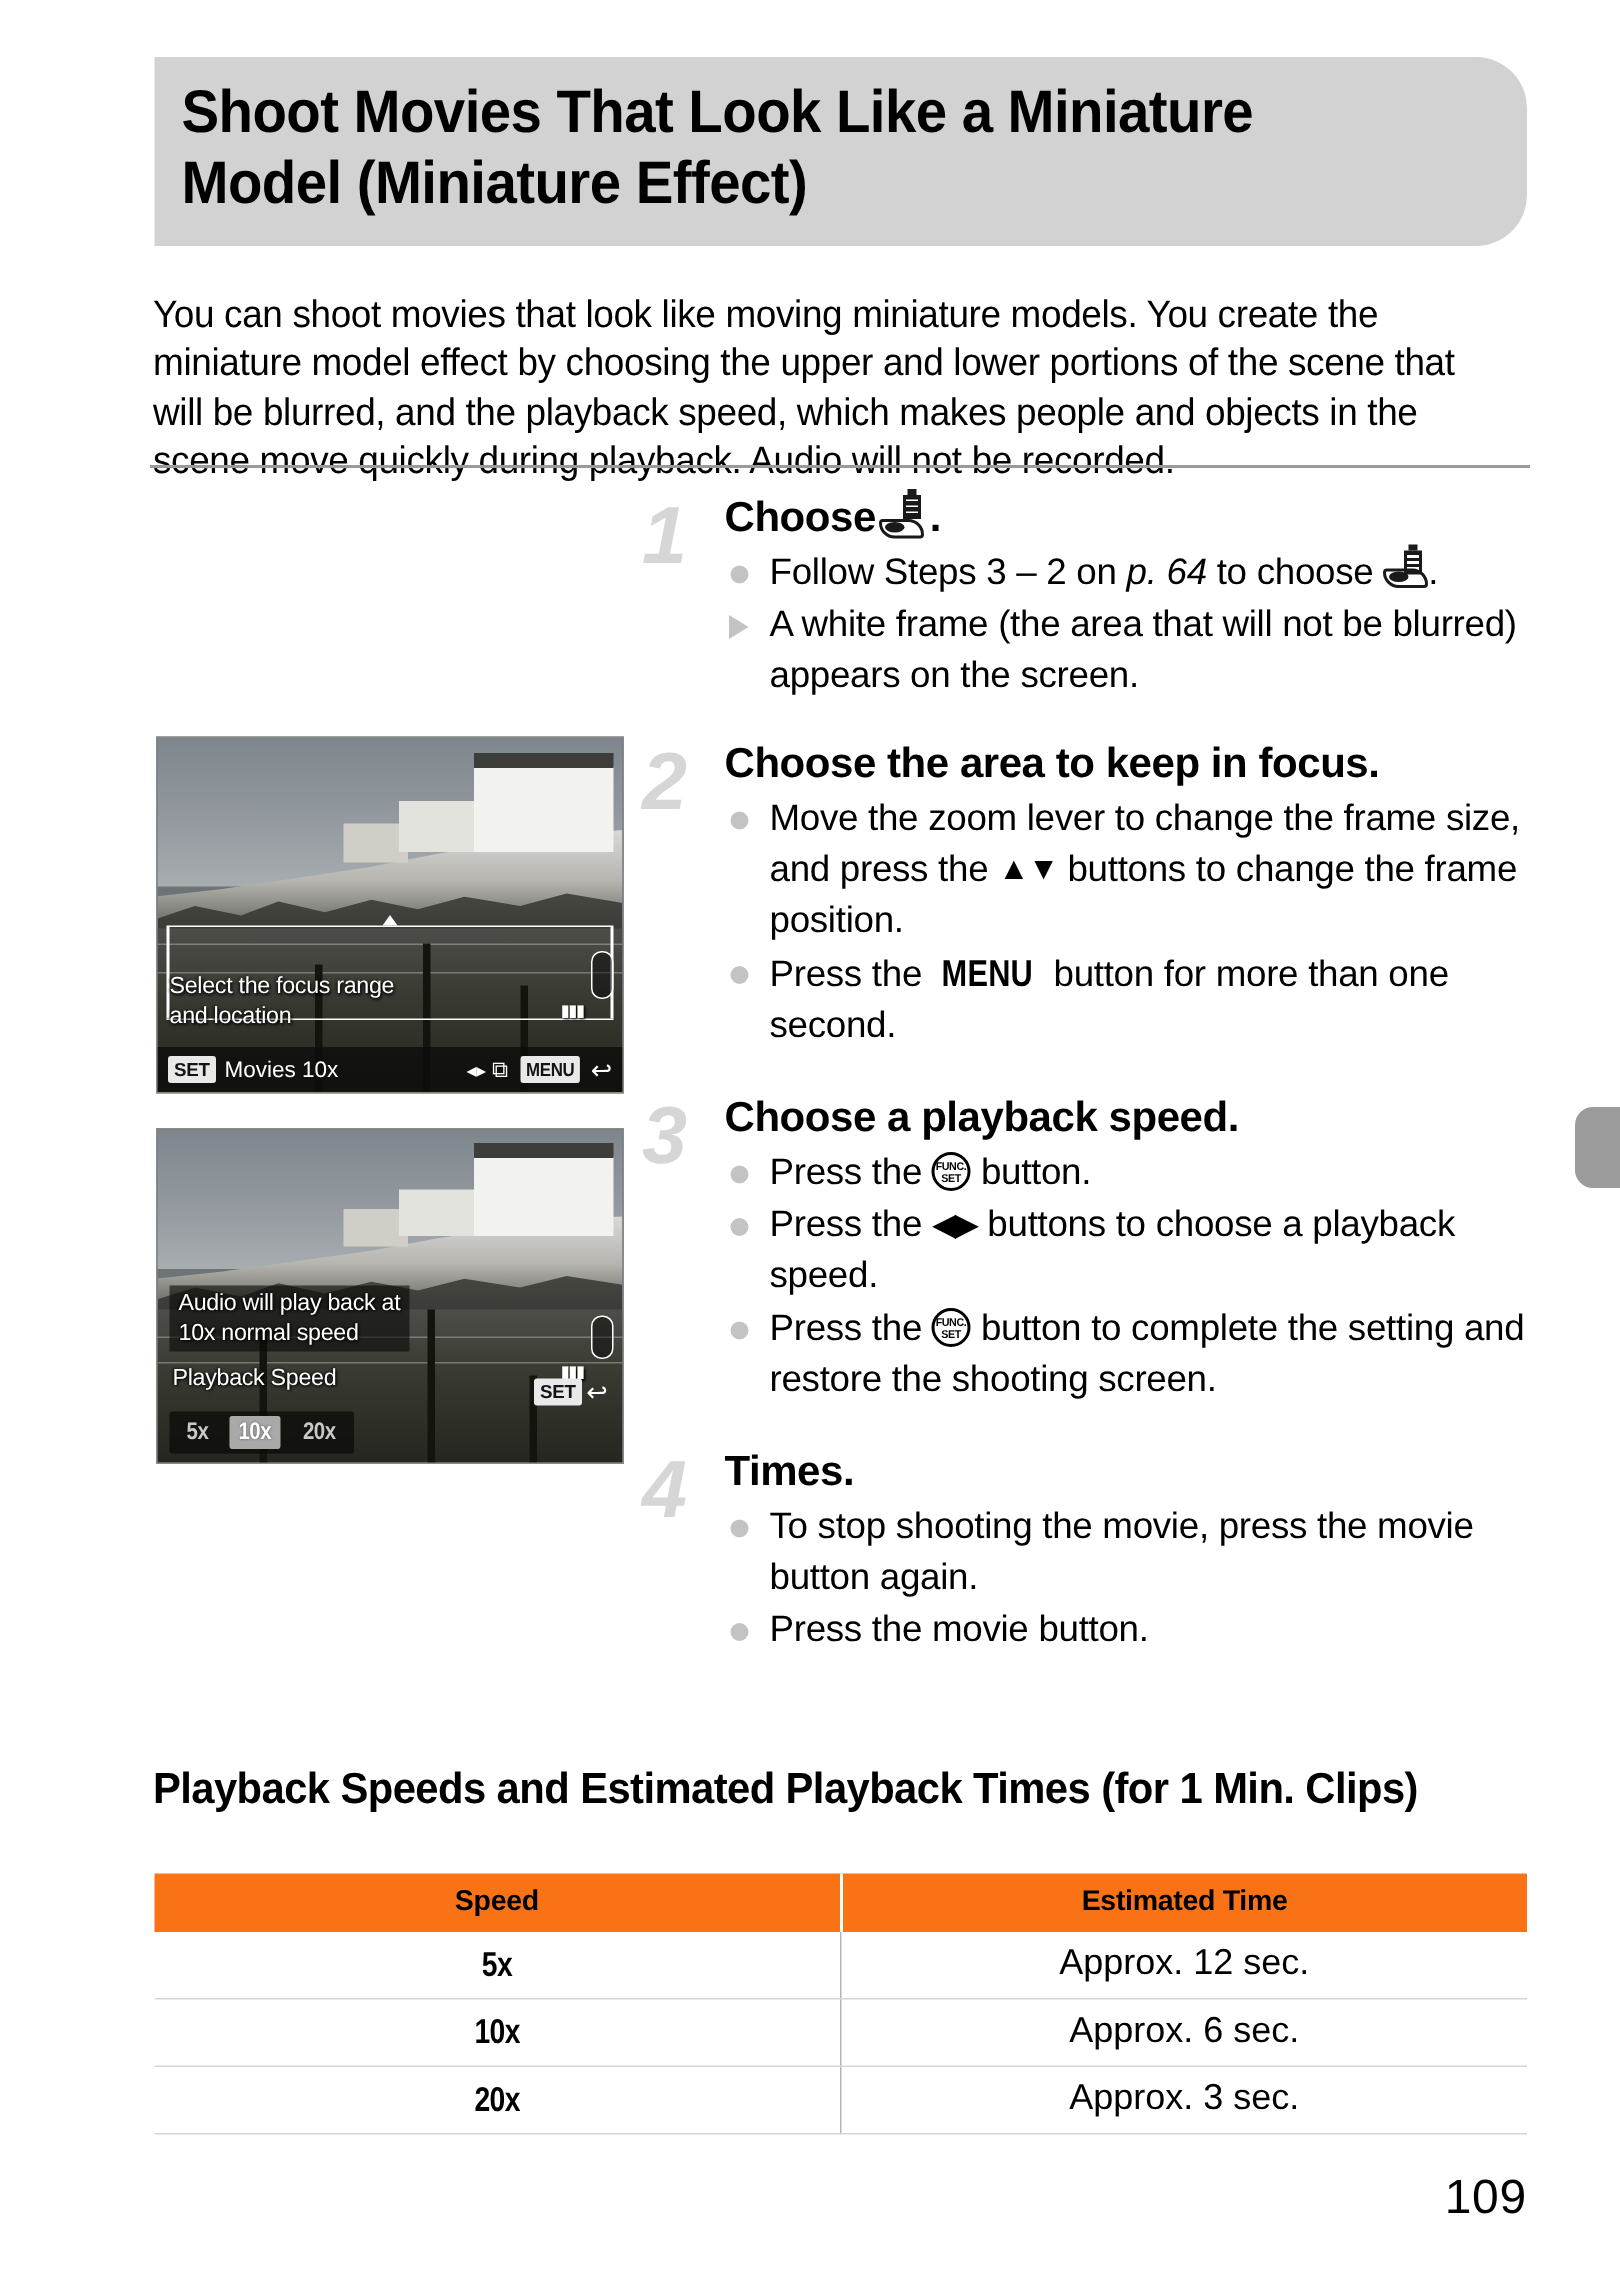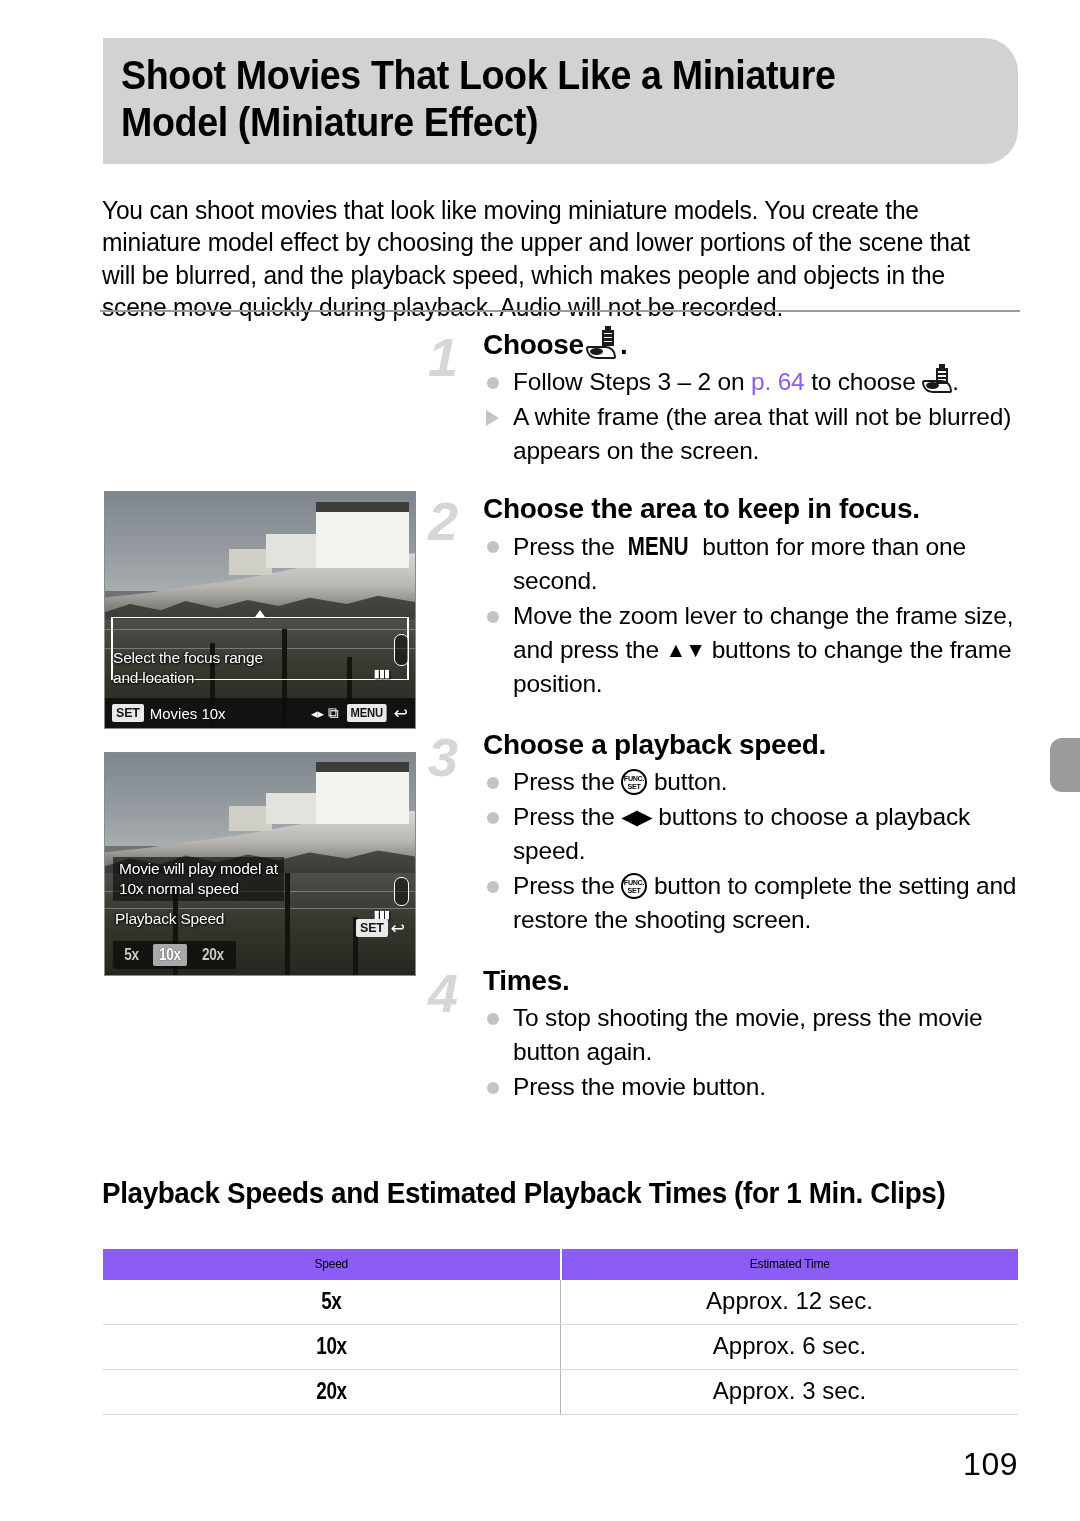--- a/index.html
+++ b/index.html
@@ -133,21 +133,22 @@
     position: absolute;
     left: 3px;
     top: 10px;
     width: 0;
     height: 0;
     border-left: 13px solid #c3c3c3;
     border-top: 8px solid transparent;
     border-bottom: 8px solid transparent;
   }
   .link {
-    color: #8b5cf6;
+    color: #000000;
+    font-style: italic;
   }
   .menu-word {
     font-weight: bold;
     font-size: 25px;
     letter-spacing: 0.2px;
     display: inline-block;
     transform: scaleX(0.82);
     transform-origin: center;
   }
   .arrows {
@@ -400,23 +401,23 @@
 
   
   table.spec {
     position: absolute;
     left: 103px;
     top: 1249px;
     width: 915px;
     border-collapse: collapse;
   }
   table.spec th {
-    background: #8b5cf6;
-    font-size: 12px;
-    font-weight: normal;
+    background: #f97316;
+    font-size: 19px;
+    font-weight: bold;
     padding: 8px 0 9px;
     letter-spacing: -0.2px;
     border: none;
   }
   table.spec th:first-child { border-right: 2px solid #ffffff; }
   table.spec td {
     font-size: 24px;
     text-align: center;
     padding: 7px 0 9px;
     border-bottom: 1.5px solid #d6d6d6;
@@ -503,21 +504,21 @@
   <div class="ground"></div>
   <div class="rail" style="top:62%;"></div>
   <div class="rail" style="top:70%;"></div>
   <div class="post" style="left:22%; height:40%;"></div>
   <div class="post" style="left:58%; height:46%;"></div>
   <div class="post" style="left:80%; height:26%;"></div>
 
   <div class="zoom-ind" style="top:56%; height:12%;"></div>
   <div class="wide-icon" style="top:70%;">▮▮▮</div>
 
-  <div class="osd-text" style="left:8px; top:47%; background:rgba(10,10,8,0.62); padding:2px 6px;">Movie will play model at
+  <div class="osd-text" style="left:8px; top:47%; background:rgba(10,10,8,0.62); padding:2px 6px;">Audio will play back at
 10x normal speed</div>
 
   <div class="osd-text" style="left:10px; bottom:46px;">Playback Speed</div>
 
   <div class="set-return">
     <span class="chip">SET</span>
     <span class="ret">↩</span>
   </div>
 
   <div class="speed-panel">
@@ -553,25 +554,25 @@
       </div>
     </div>
   </div>
 
   <div class="step" style="min-height:222px; margin-top:14px;">
     <div class="step-num">2</div>
     <div class="step-head">Choose the area to keep in focus.</div>
     <div class="bullets">
       <div class="bullet-row">
         <span class="dot"></span>
+        <span>Move the zoom lever to change the frame size, and press the </span><span class="arrows">▲▼</span><span> buttons to change the frame position.</span>
+      </div>
+      <div class="bullet-row">
+        <span class="dot"></span>
         <span>Press the </span><span class="menu-word">MENU</span><span> button for more than one second.</span>
-      </div>
-      <div class="bullet-row">
-        <span class="dot"></span>
-        <span>Move the zoom lever to change the frame size, and press the </span><span class="arrows">▲▼</span><span> buttons to change the frame position.</span>
       </div>
     </div>
   </div>
 
   <div class="step" style="min-height:222px; margin-top:14px;">
     <div class="step-num">3</div>
     <div class="step-head">Choose a playback speed.</div>
     <div class="bullets">
       <div class="bullet-row">
         <span class="dot"></span>

